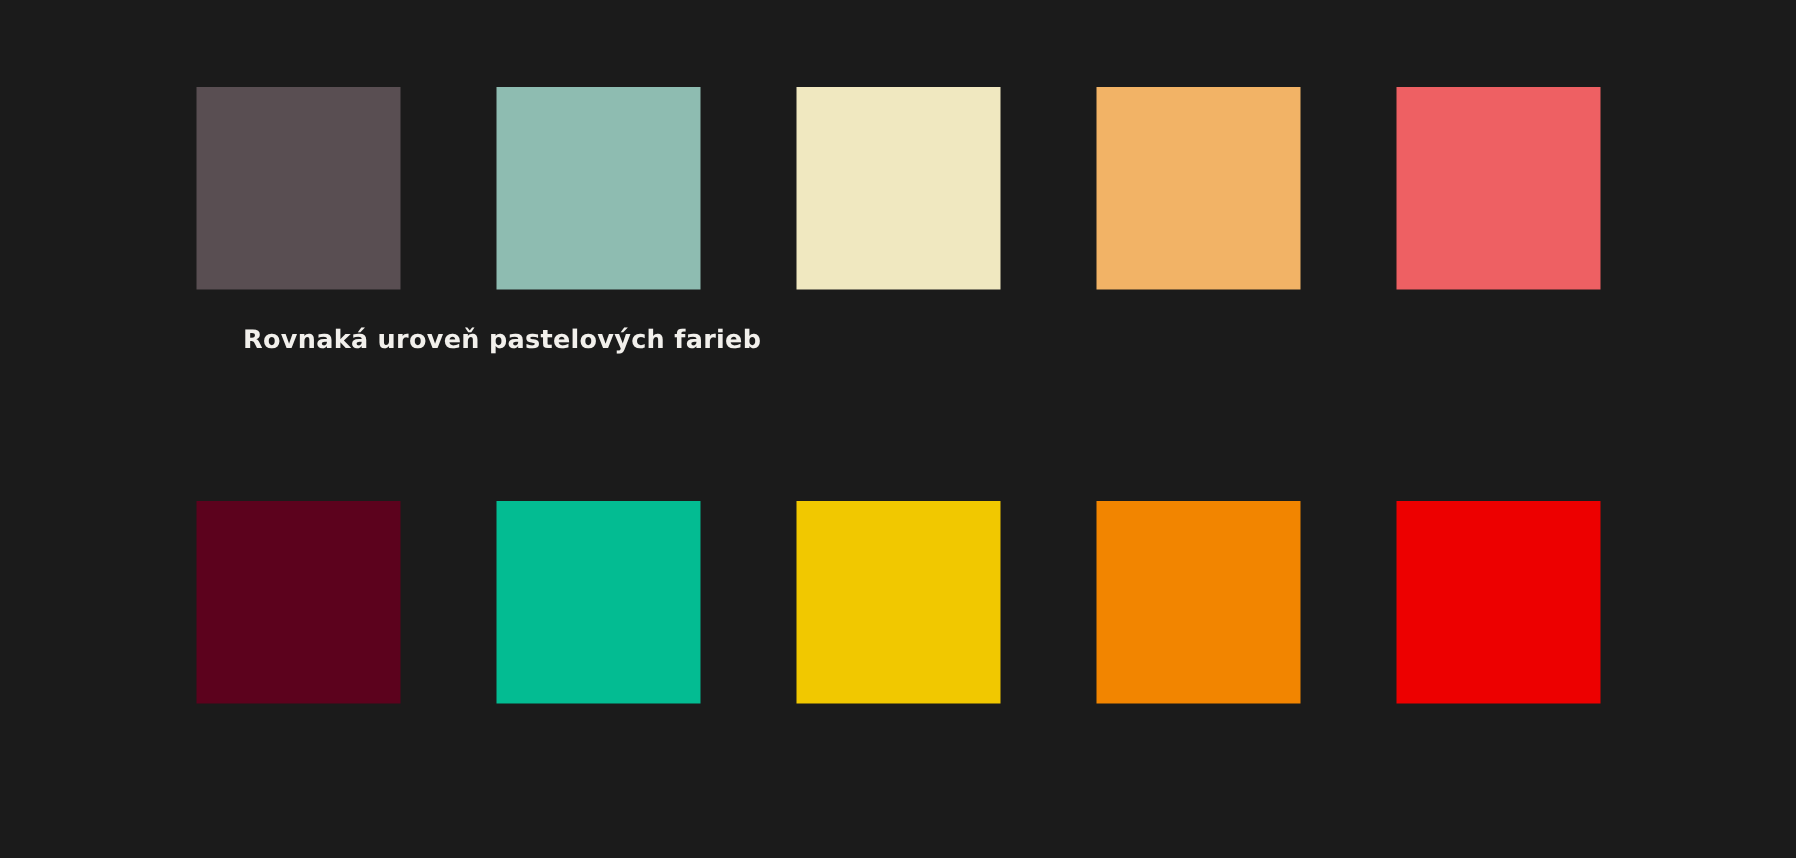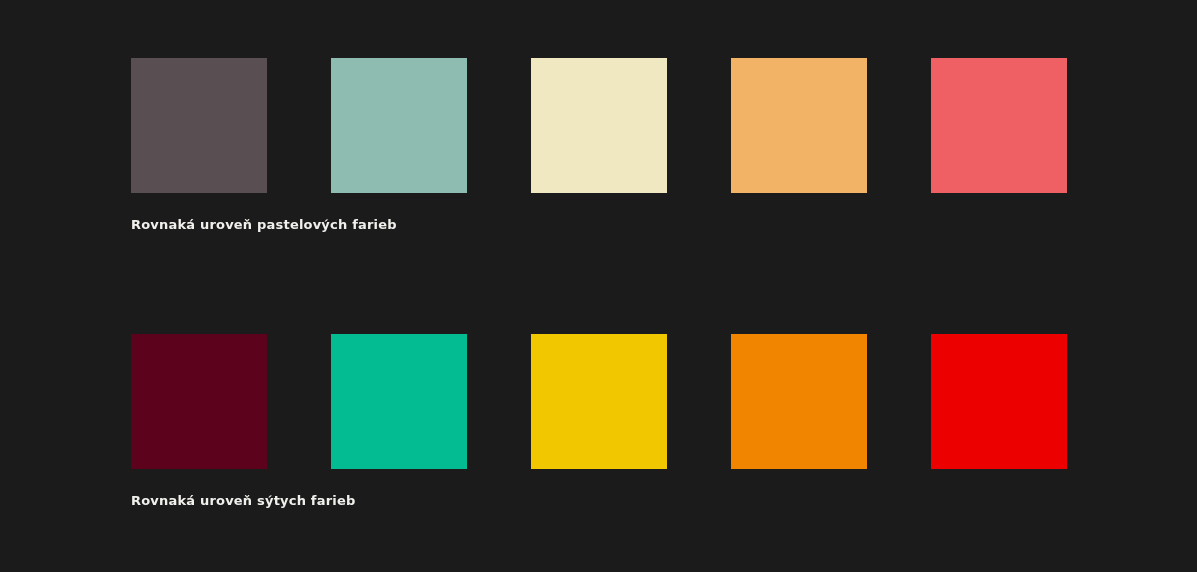--- a/index.html
+++ b/index.html
@@ -40,25 +40,26 @@
   .swatch {
     width: 136px;
     height: 135px;
     flex: 0 0 auto;
     display: block;
   }
 
   .section-label {
     margin-top: 24px;
     font-family: "DejaVu Sans", sans-serif;
-    font-size: 13px;
+    font-size: 17px;
     font-weight: 700;
     letter-spacing: 0.2px;
     line-height: 1.2;
     white-space: nowrap;
+    margin-left: 31px;
   }
 </style>
 </head>
 <body style="background-color: rgb(27, 27, 27);">
 
 <div id="palette-page" style="background-color: rgb(27, 27, 27);">
 
   <div class="palette-section" id="section-pastel">
     <div class="swatch-row">
       <div class="swatch" style="background-color: rgb(89, 78, 82);"></div>
@@ -71,16 +72,15 @@
   </div>
 
   <div class="palette-section" id="section-saturated">
     <div class="swatch-row">
       <div class="swatch" style="background-color: rgb(92, 2, 29);"></div>
       <div class="swatch" style="background-color: rgb(3, 188, 146);"></div>
       <div class="swatch" style="background-color: rgb(241, 200, 0);"></div>
       <div class="swatch" style="background-color: rgb(242, 133, 0);"></div>
       <div class="swatch" style="background-color: rgb(237, 0, 0);"></div>
     </div>
-    <div class="section-label" style="color: rgb(242, 240, 236);">Rovnaká uroveň sýtych farieb</div>
   </div>
 
 </div>
 
 </body></html>

